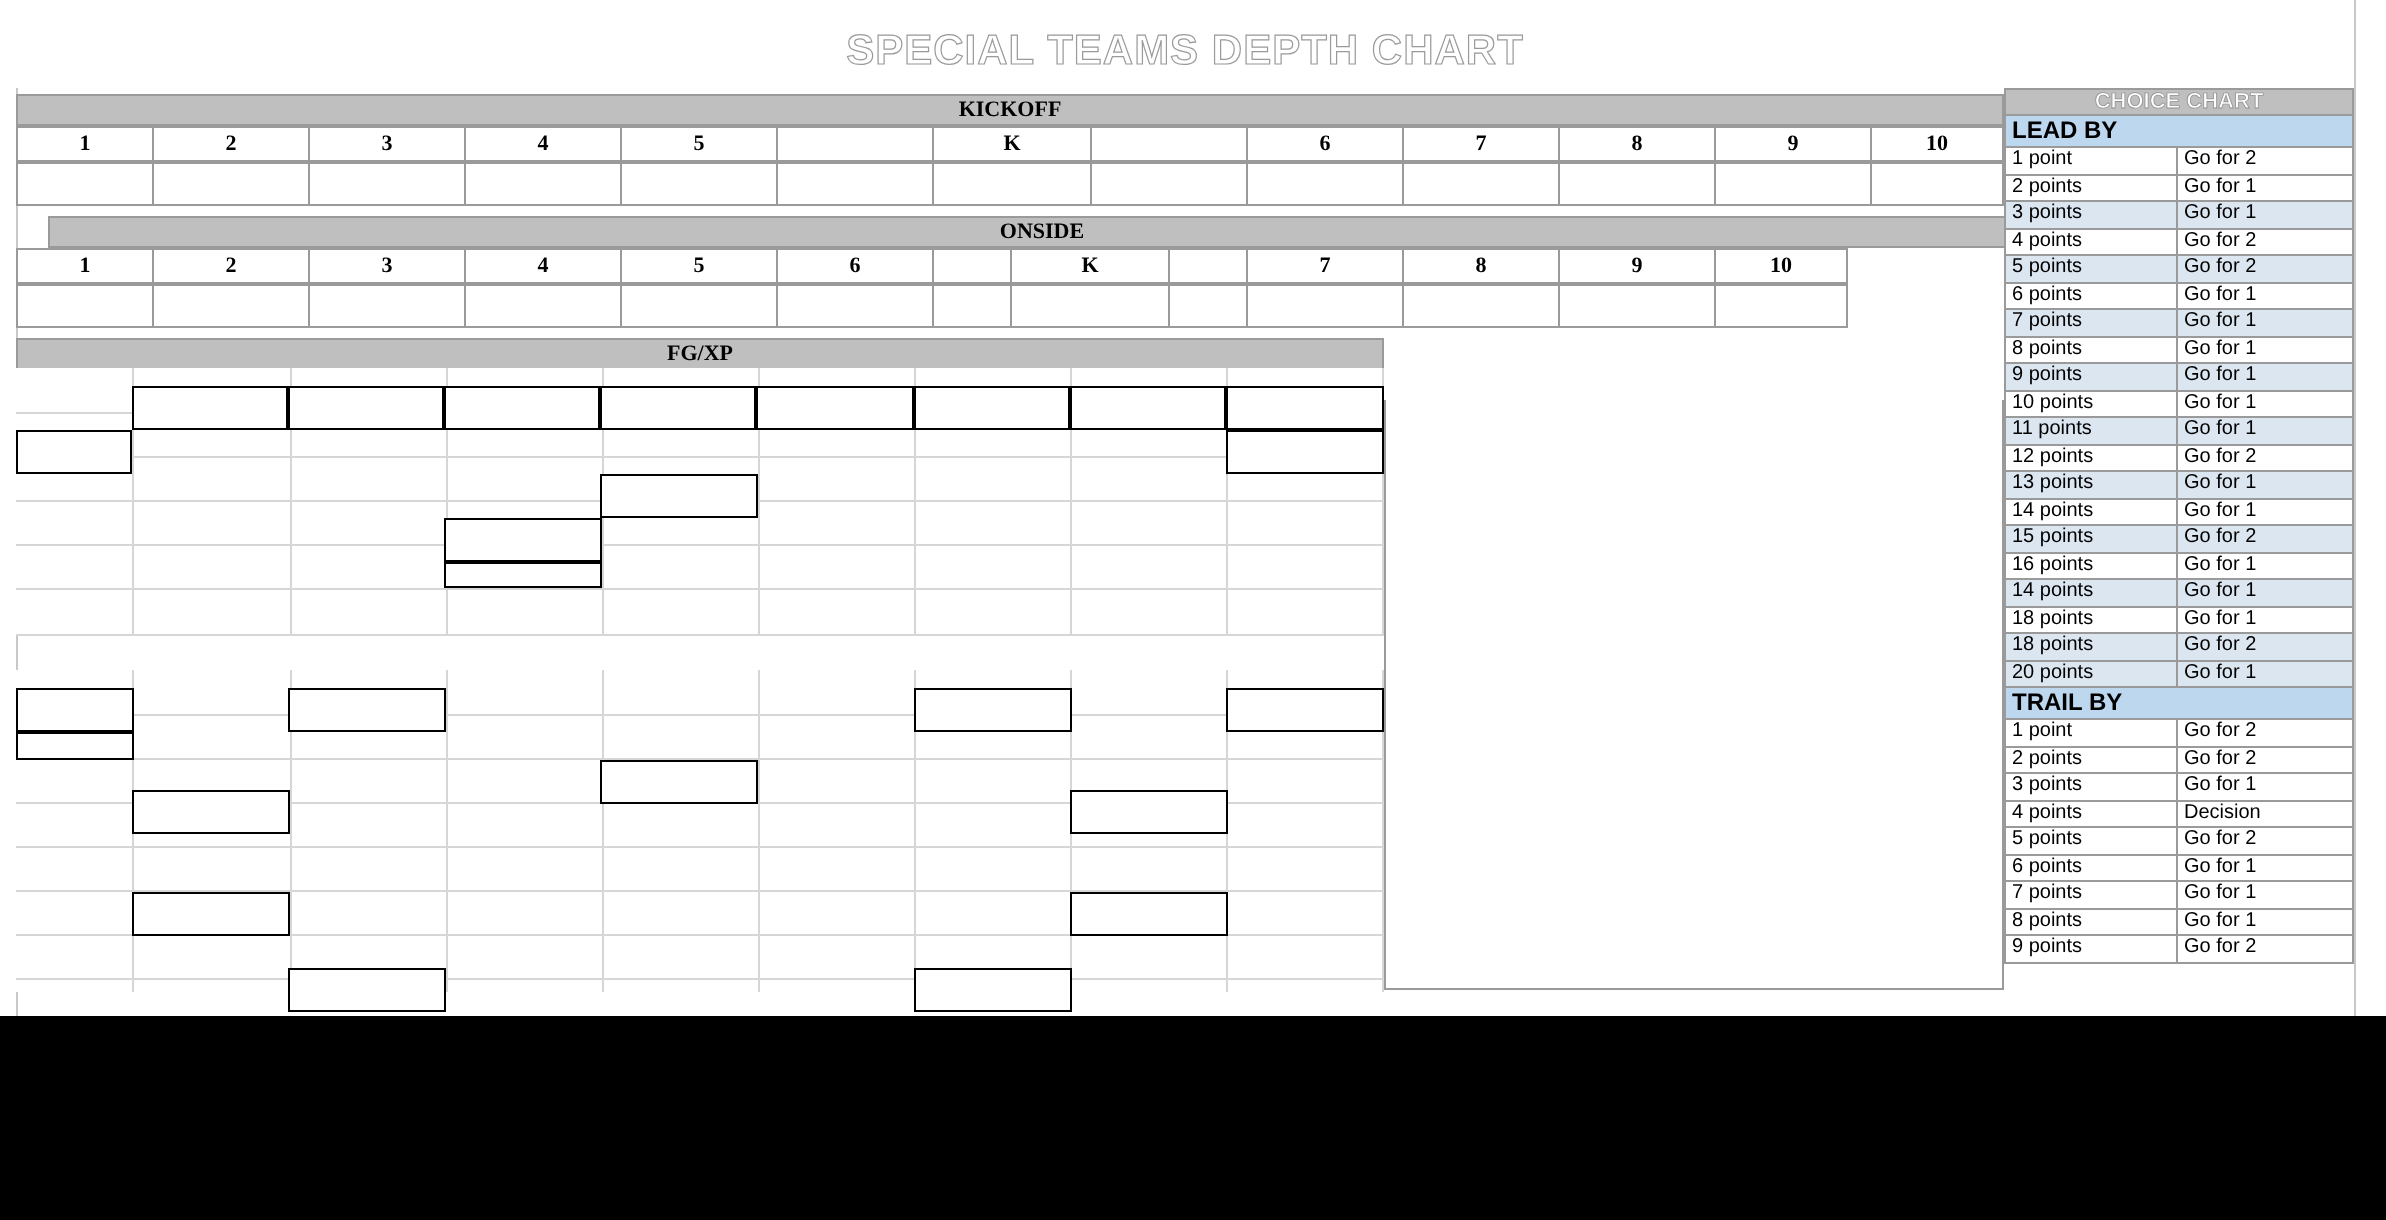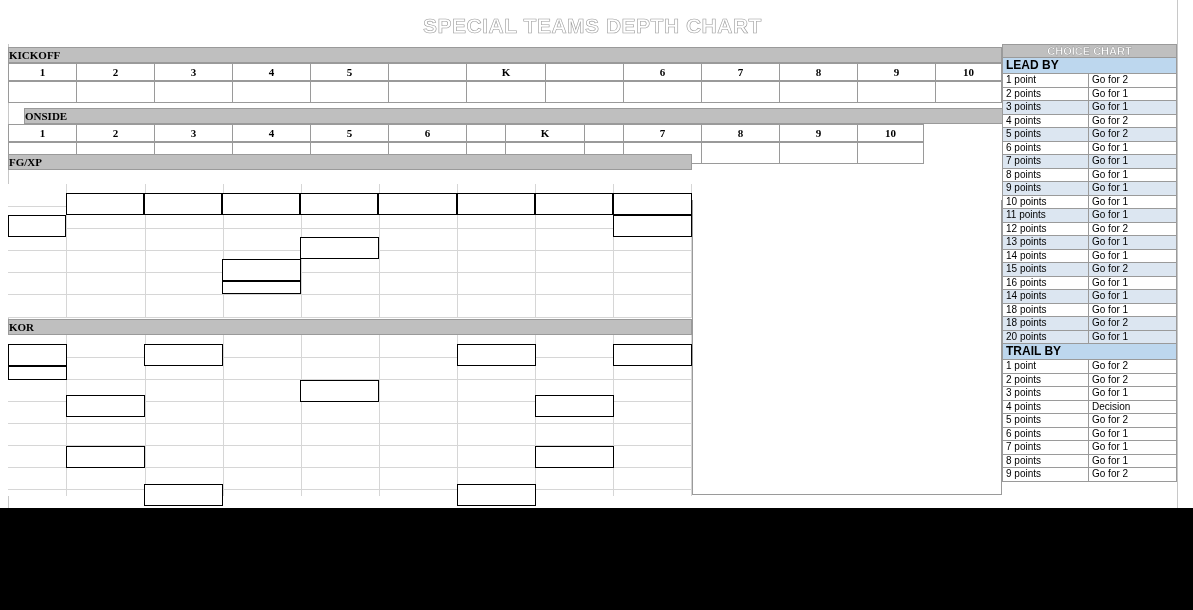--- a/index.html
+++ b/index.html
@@ -62,20 +62,21 @@
     font-family: "Liberation Sans", sans-serif;
     -webkit-text-stroke: 0.6px #9a9a9a;
   }
 
   
   .band {
     position: absolute;
     background: #bfbfbf;
     border: 1px solid #9a9a9a;
     box-sizing: border-box;
+    text-align: center;
     font-size: 11px;
     font-weight: bold;
     color: #000;
     line-height: 15px;
     font-family: "Liberation Serif", serif;
   }
   .numrow {
     position: absolute;
     display: flex;
     box-sizing: border-box;
@@ -299,21 +300,21 @@
     <div class="cell" style="width:78px;"></div>
     <div class="cell" style="width:39px;"></div>
     <div class="cell" style="width:79px;"></div>
     <div class="cell" style="width:39px;"></div>
     <div class="cell" style="width:78px;"></div>
     <div class="cell" style="width:78px;"></div>
     <div class="cell" style="width:78px;"></div>
     <div class="cell" style="width:66px;"></div>
   </div>
 
-  <div class="band" style="left:8px; top:154px; width:684px; height:16px; line-height:14px;">FG/XP</div>
+  <div class="band" style="left:8px; top:169px; width:684px; height:16px; line-height:14px;">FG/XP</div>
 
   <div class="sheetgrid" style="left:8px; top:184px; width:684px; height:134px;">
     <div class="vline" style="left:58px; top:0; height:134px;"></div>
     <div class="vline" style="left:137px; top:0; height:134px;"></div>
     <div class="vline" style="left:215px; top:0; height:134px;"></div>
     <div class="vline" style="left:293px; top:0; height:134px;"></div>
     <div class="vline" style="left:371px; top:0; height:134px;"></div>
     <div class="vline" style="left:449px; top:0; height:134px;"></div>
     <div class="vline" style="left:527px; top:0; height:134px;"></div>
     <div class="vline" style="left:605px; top:0; height:134px;"></div>
@@ -333,21 +334,20 @@
   <div class="inputbox" style="left:378px; top:193px; width:79px; height:22px;"></div>
   <div class="inputbox" style="left:457px; top:193px; width:78px; height:22px;"></div>
   <div class="inputbox" style="left:535px; top:193px; width:78px; height:22px;"></div>
   <div class="inputbox" style="left:613px; top:193px; width:79px; height:22px;"></div>
   <div class="inputbox" style="left:8px; top:215px; width:58px; height:22px;"></div>
   <div class="inputbox" style="left:613px; top:215px; width:79px; height:22px;"></div>
   <div class="inputbox" style="left:300px; top:237px; width:79px; height:22px;"></div>
   <div class="inputbox" style="left:222px; top:259px; width:79px; height:22px;"></div>
   <div class="inputbox" style="left:222px; top:281px; width:79px; height:13px;"></div>
 
-  <div class="band" style="left:8px; top:319px; width:684px; height:16px; line-height:14px;">KOR</div>
 
   <div class="sheetgrid" style="left:8px; top:335px; width:684px; height:161px;">
     <div class="vline" style="left:58px; top:0; height:161px;"></div>
     <div class="vline" style="left:137px; top:0; height:161px;"></div>
     <div class="vline" style="left:215px; top:0; height:161px;"></div>
     <div class="vline" style="left:293px; top:0; height:161px;"></div>
     <div class="vline" style="left:371px; top:0; height:161px;"></div>
     <div class="vline" style="left:449px; top:0; height:161px;"></div>
     <div class="vline" style="left:527px; top:0; height:161px;"></div>
     <div class="vline" style="left:605px; top:0; height:161px;"></div>

